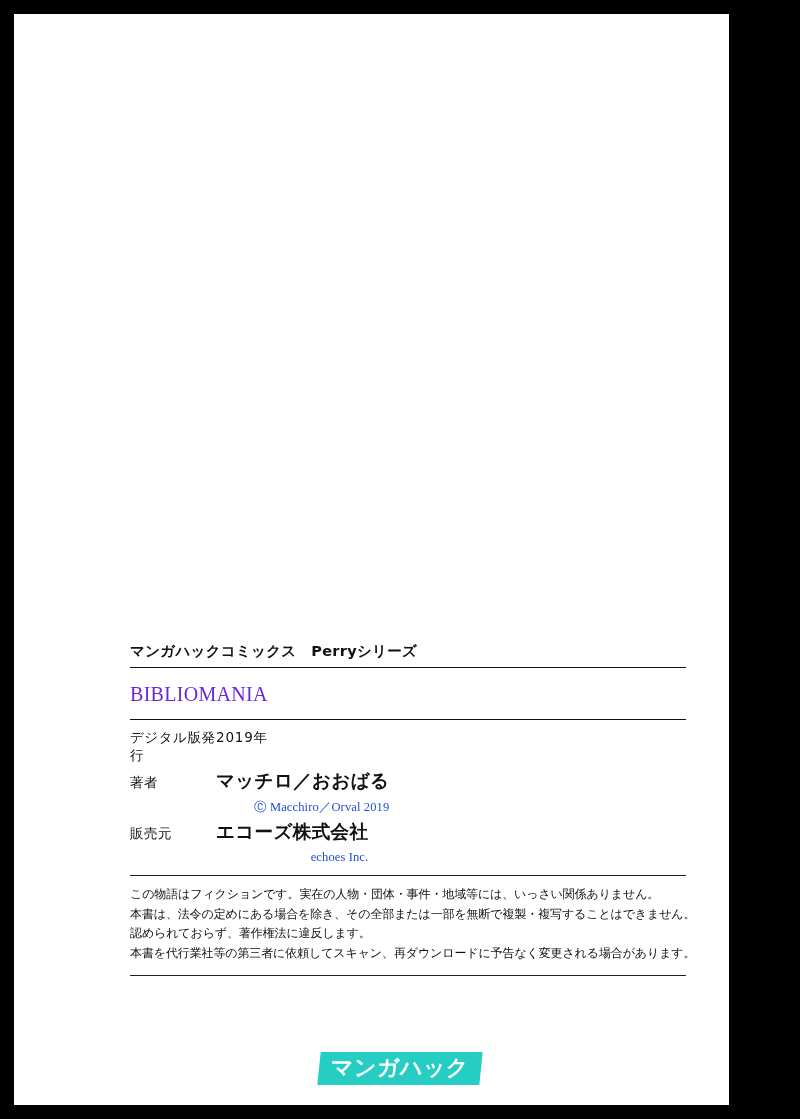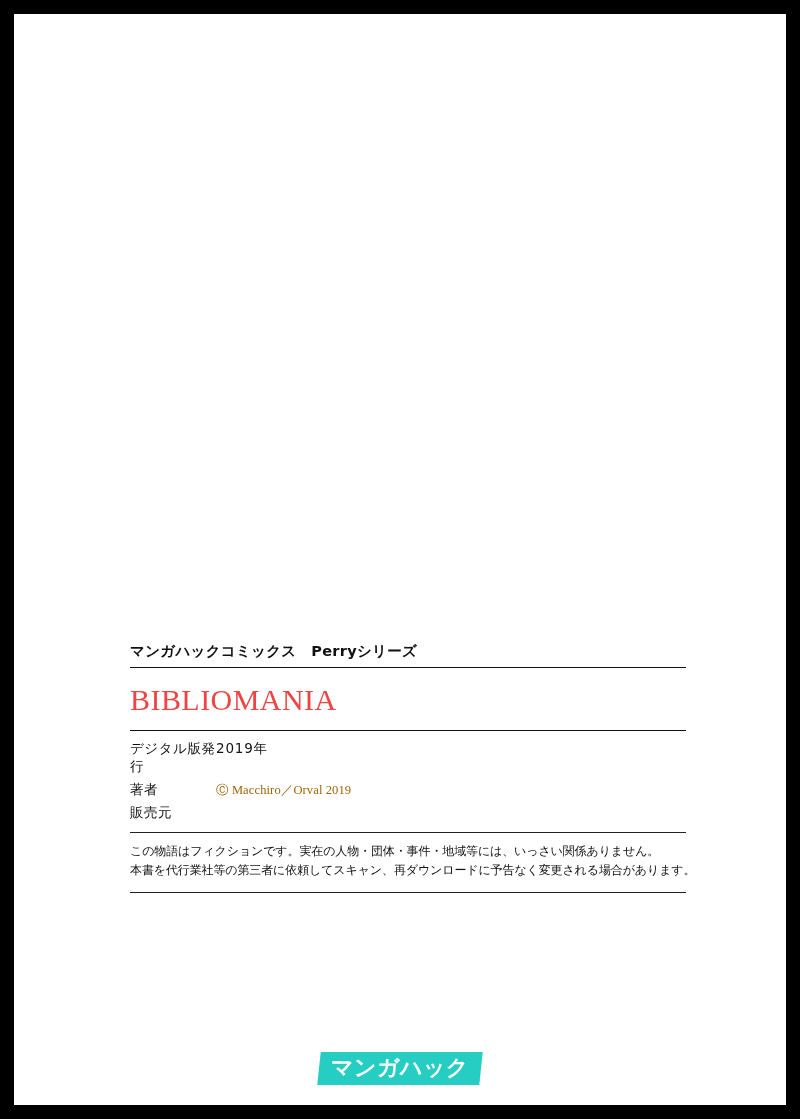--- a/index.html
+++ b/index.html
@@ -9,21 +9,21 @@
   }
   body {
     width: 800px;
     height: 1119px;
     font-family: "Liberation Serif", serif;
   }
   #page {
     position: absolute;
     left: 14px;
     top: 14px;
-    width: 772px;
+    width: 715px;
     height: 1091px;
     background: #ffffff;
     overflow: hidden;
   }
   .colophon {
     position: absolute;
     left: 116px;
     top: 628px;
     width: 556px;
   }
@@ -41,23 +41,23 @@
     margin: 0;
     width: 100%;
   }
   .rule.thin {
     border-top: 1px solid #222;
   }
   .title-block {
     padding: 16px 0 14px 0;
   }
   .book-title {
-    font-size: 30px;
+    font-size: 20px;
     letter-spacing: 0.015em;
-    color: #ef4444;
+    color: #6d28d9;
     font-family: "Liberation Serif", serif;
     line-height: 1.05;
   }
   .meta-block {
     padding: 9px 0 10px 0;
   }
   .meta-row {
     display: flex;
     align-items: baseline;
     margin-bottom: 5px;
@@ -78,24 +78,24 @@
     letter-spacing: 0.03em;
   }
   .meta-value.big {
     font-size: 18.5px;
     font-weight: bold;
     letter-spacing: 0.02em;
     line-height: 1.2;
   }
   .meta-sub {
     font-size: 12.5px;
-    color: #a16207;
+    color: #1d4ed8;
     font-family: "Liberation Serif", serif;
     letter-spacing: 0.01em;
-    margin-top: 1px;
+    margin-top: 7px;
   }
   .meta-stack {
     display: flex;
     flex-direction: column;
     align-items: flex-end;
   }
   .date-row .meta-value {
     letter-spacing: 0.06em;
   }
   .notice-block {
@@ -155,33 +155,40 @@
       <div class="meta-row date-row">
         <div class="meta-label">デジタル版発行</div>
         <div class="meta-stack">
           <div class="meta-value">2019年</div>
         </div>
       </div>
 
       <div class="meta-row">
         <div class="meta-label">著者</div>
         <div class="meta-stack">
+          <div class="meta-value big">マッチロ／おおばる</div>
           <div class="meta-sub">Ⓒ Macchiro／Orval 2019</div>
         </div>
       </div>
 
       <div class="meta-row">
         <div class="meta-label">販売元</div>
+        <div class="meta-stack">
+          <div class="meta-value big">エコーズ株式会社</div>
+          <div class="meta-sub">echoes Inc.</div>
+        </div>
       </div>
 
     </div>
     <hr class="rule thin">
 
     <div class="notice-block">
       <div class="notice-line">この物語はフィクションです。実在の人物・団体・事件・地域等には、いっさい関係ありません。</div>
+      <div class="notice-line">本書は、法令の定めにある場合を除き、その全部または一部を無断で複製・複写することはできません。</div>
+      <div class="notice-line">認められておらず、著作権法に違反します。</div>
       <div class="notice-line">本書を代行業社等の第三者に依頼してスキャン、再ダウンロードに予告なく変更される場合があります。</div>
     </div>
     <hr class="rule thin">
 
   </div>
 
   <div class="logo-wrap">
     <div class="logo" style="background: rgb(37, 205, 194);">
       <span>マンガハック</span>
     </div>

